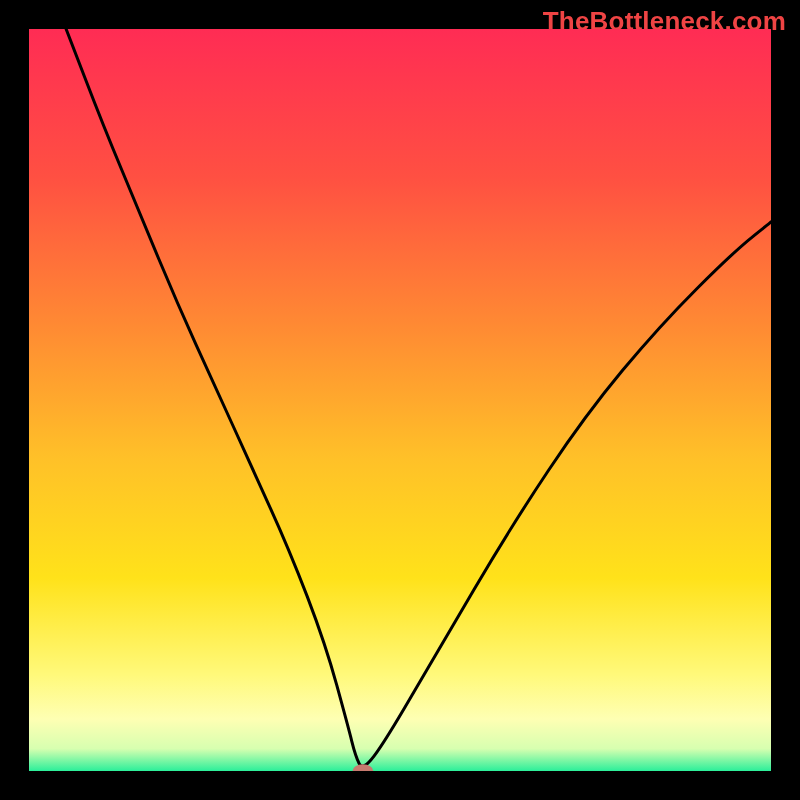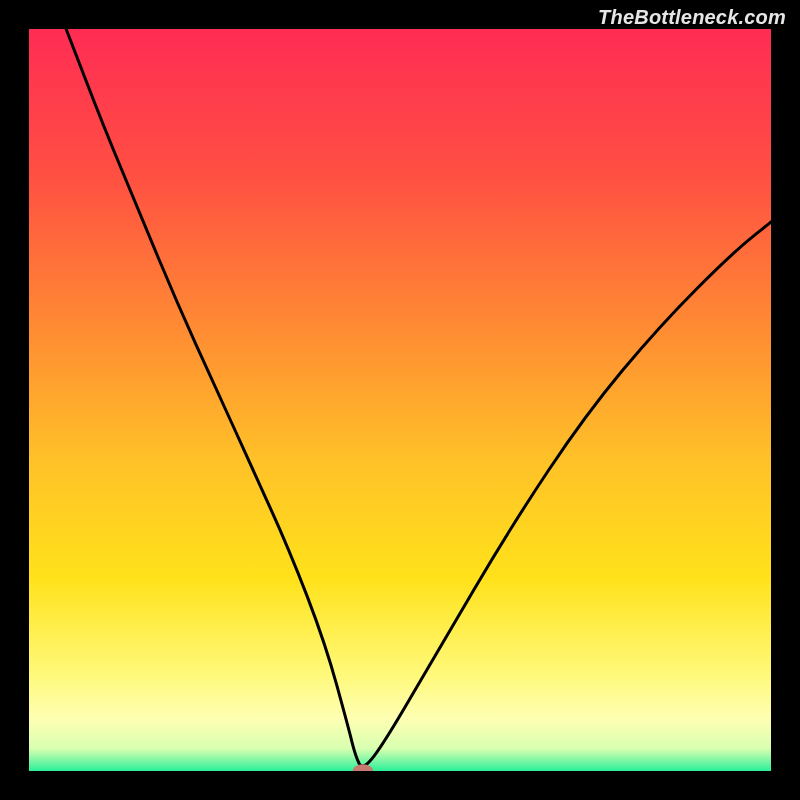--- a/index.html
+++ b/index.html
@@ -14,26 +14,25 @@
   .frame {
     position: relative;
     width: 800px;
     height: 800px;
     background: #000;
   }
   .watermark {
     position: absolute;
     top: 6px;
     right: 14px;
-    font-size: 20px;
+    font-size: 26px;
     font-weight: 600;
-    color: #e5e5e5;
+    color: #ef4444;
     letter-spacing: 0.2px;
     user-select: none;
-    font-style: italic;
   }
   .plot-area {
     position: absolute;
     left: 29px;
     top: 29px;
     width: 742px;
     height: 742px;
   }
   .curve {
     position: absolute;

